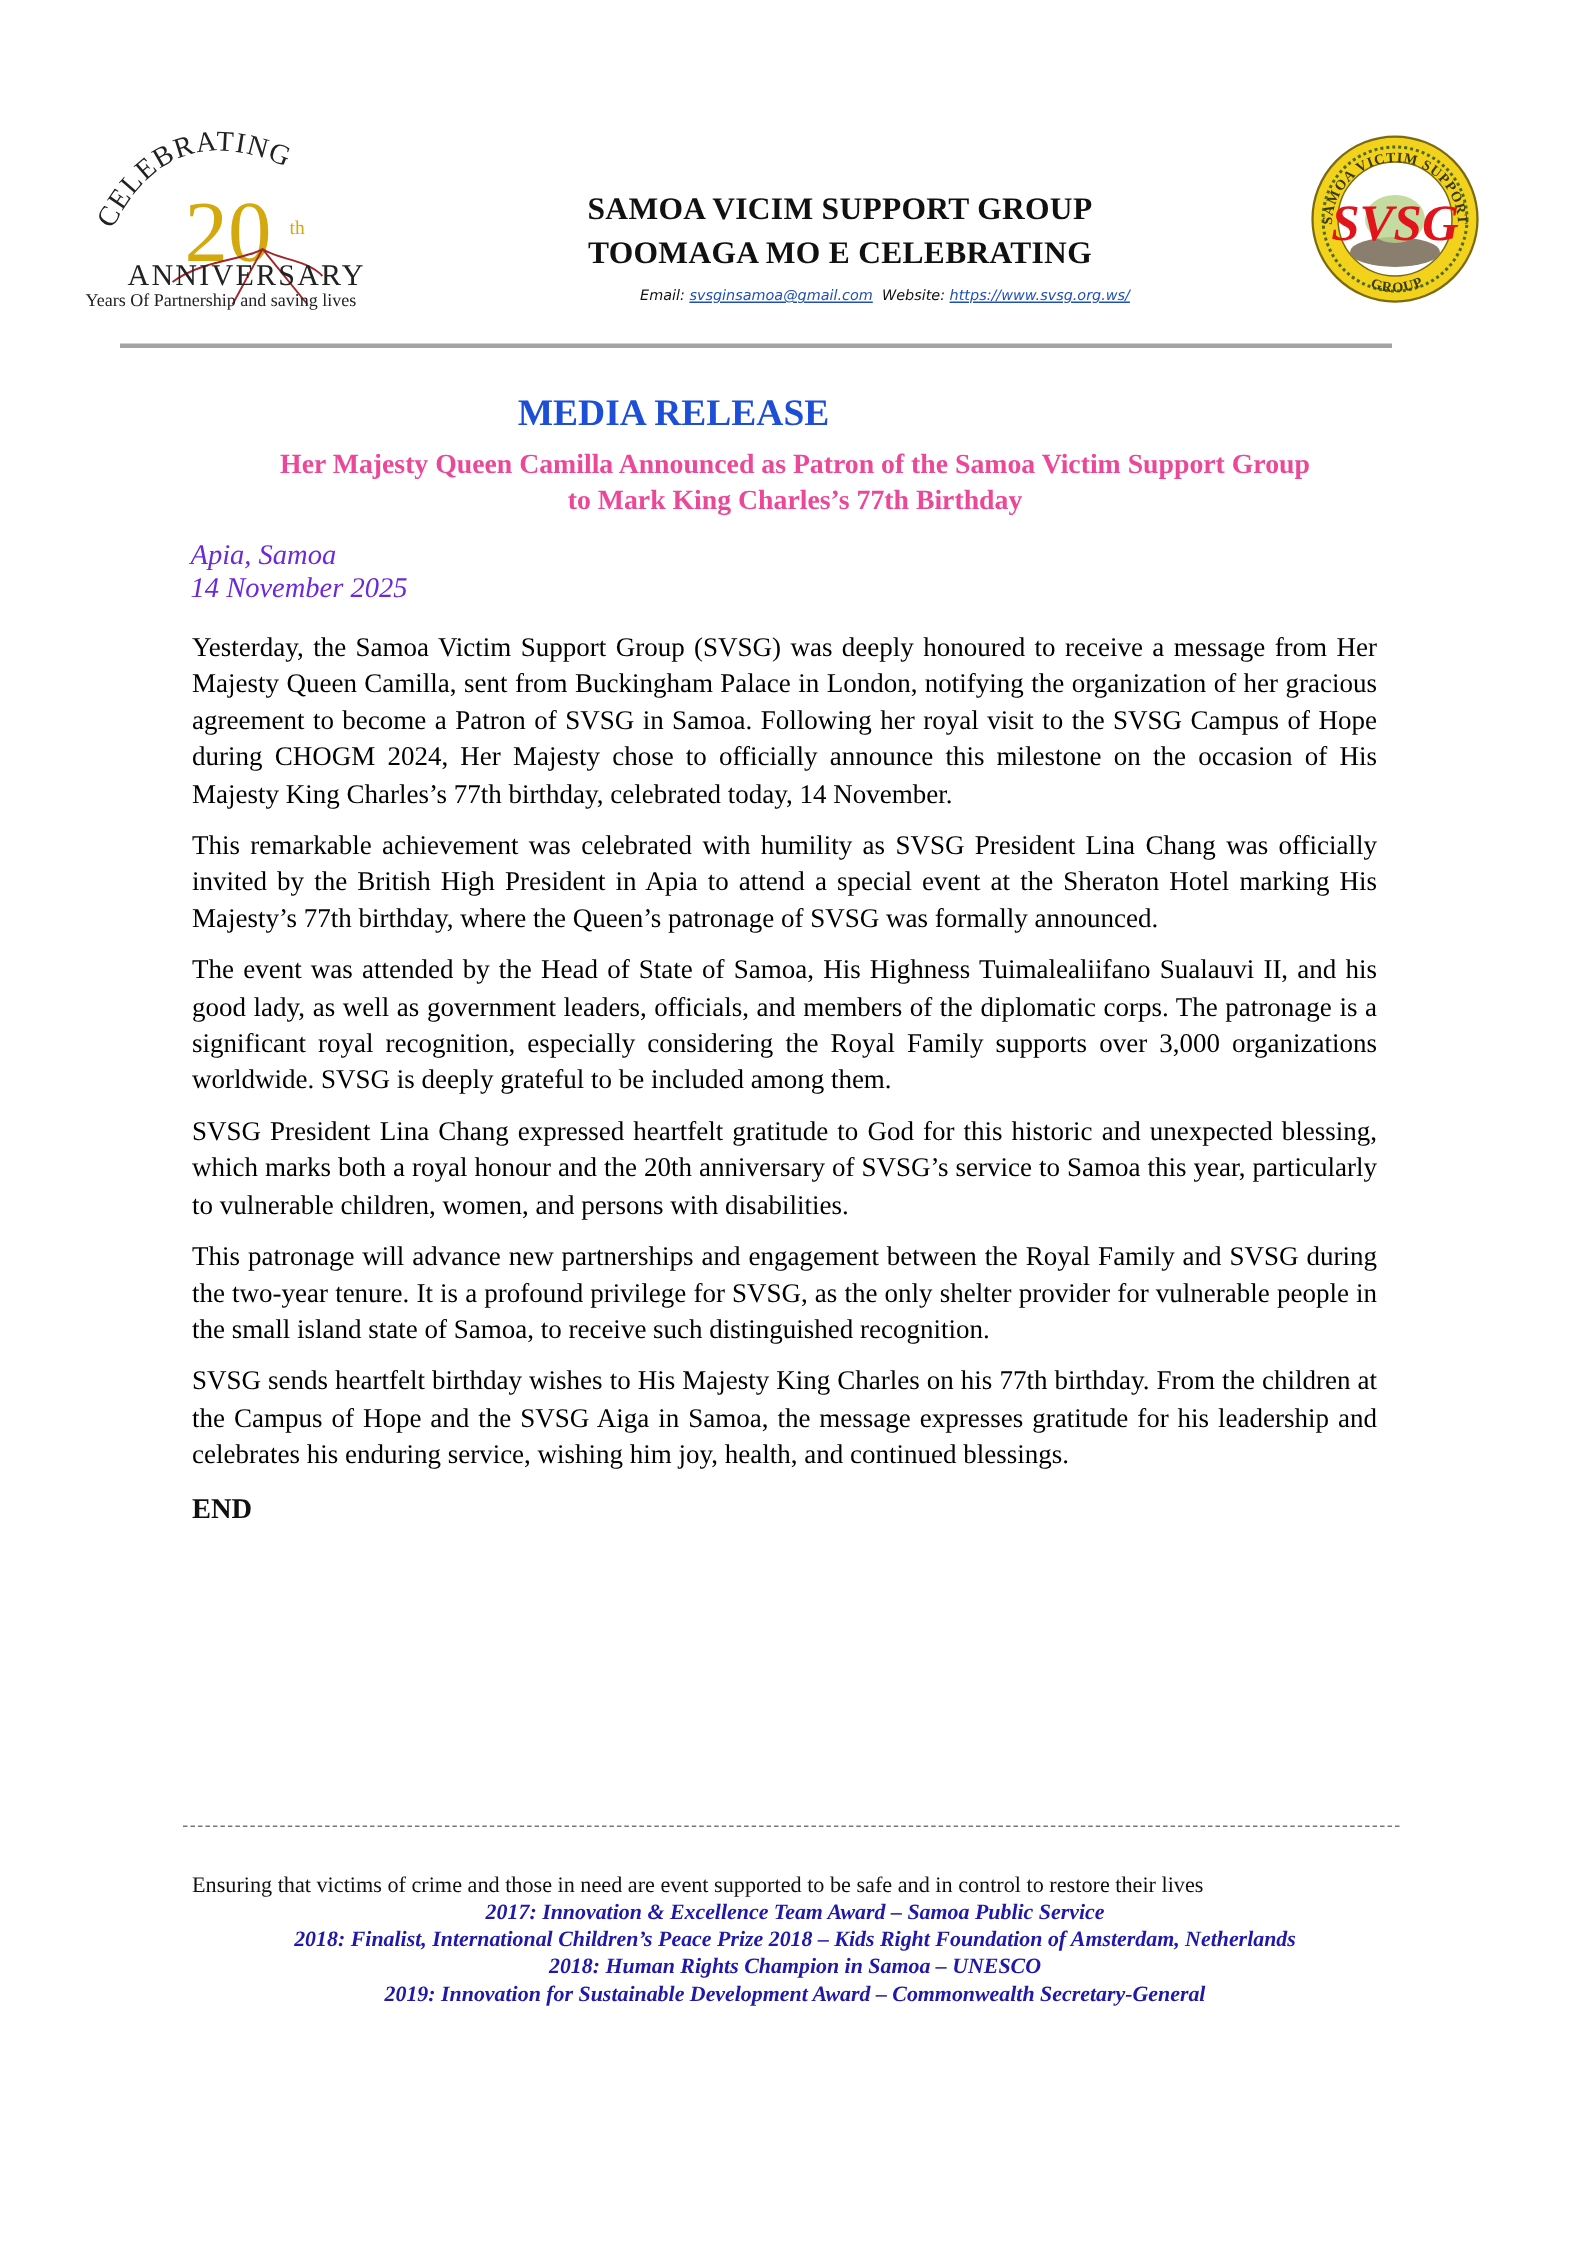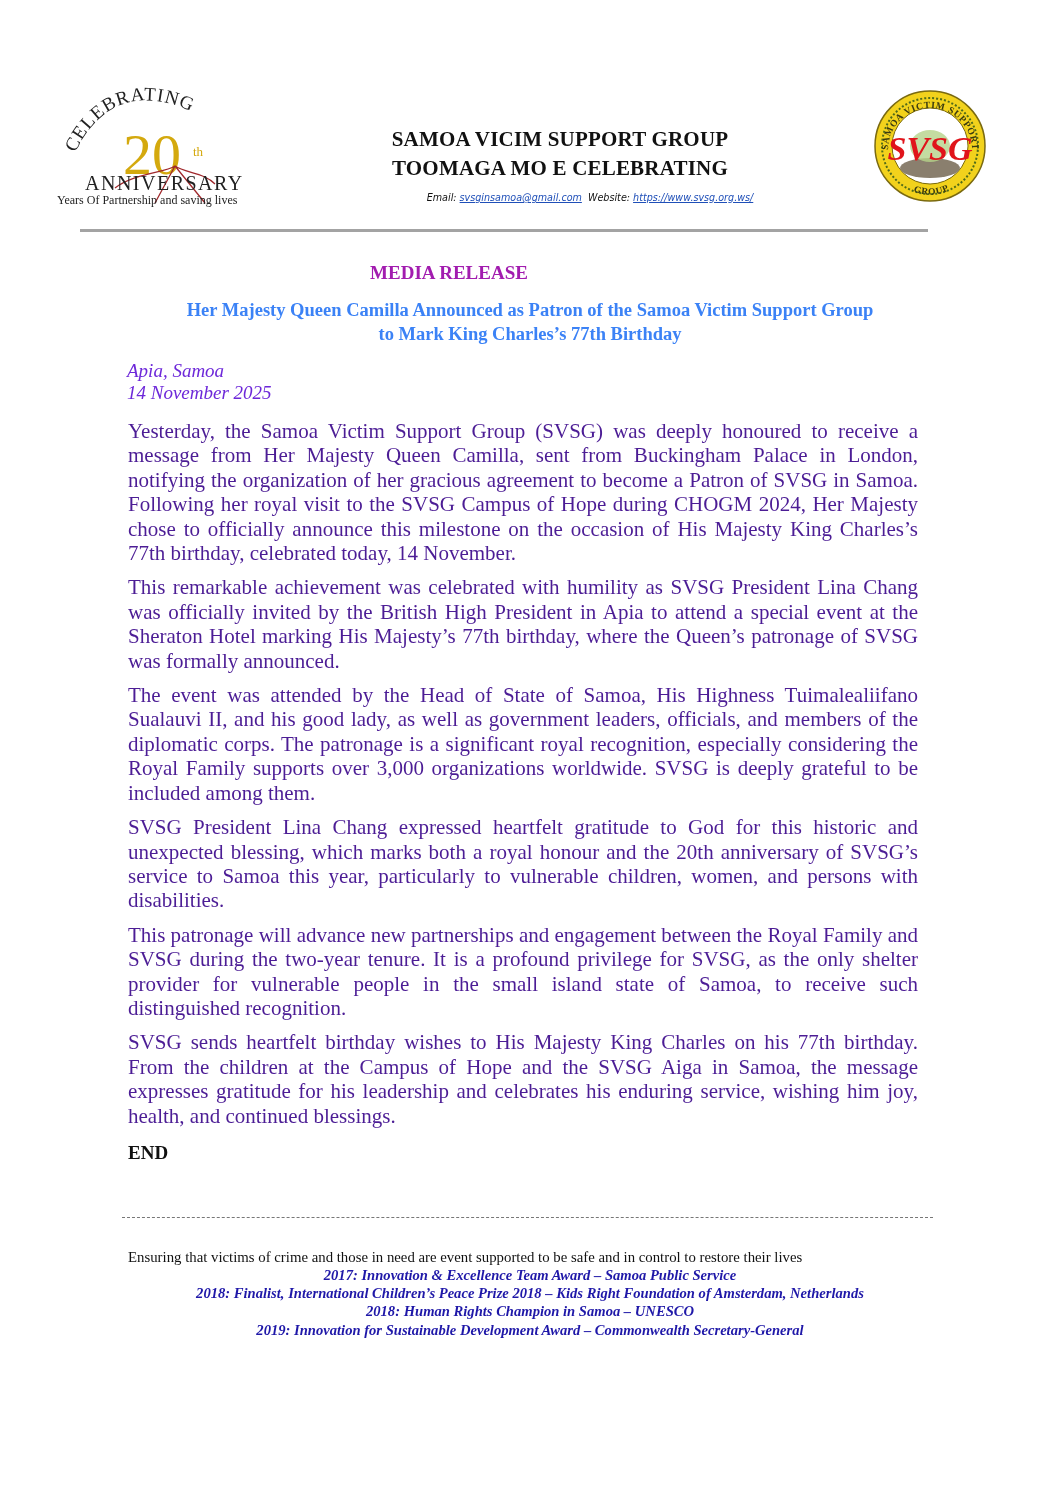--- a/index.html
+++ b/index.html
@@ -10,27 +10,27 @@
   .logo-left svg { width: 100%; height: 100%; }
   .org-titles { position: absolute; left: 300px; top: 125px; width: 520px; text-align: center; }
   .org-name { font-family: "Liberation Serif", serif; font-weight: bold; font-size: 21px; line-height: 29px; color: #111; letter-spacing: 0.2px; }
   .contact { position: absolute; left: 300px; top: 190px; width: 580px; text-align: center; font-family: "DejaVu Sans", sans-serif; font-style: italic; font-size: 9.6px; line-height: 16px; color: #111; }
   .contact a { color: #1f4fb8; text-decoration: underline; }
   .logo-right { position: absolute; left: 872px; top: 88px; width: 116px; height: 116px; }
   .logo-right svg { width: 100%; height: 100%; }
   .header-rule { position: absolute; left: 80px; top: 229px; width: 848px; height: 3px; background: #a3a3a3; }
 
   
-  .media-release { position: absolute; left: 0; width: 898px; top: 262px; text-align: center; color: #a21caf; font-weight: bold; font-size: 19px; }
-  .headline { position: absolute; left: 110px; width: 840px; top: 298px; text-align: center; font-weight: bold; font-size: 18.5px; line-height: 24px; color: #3b82f6; }
+  .media-release { position: absolute; left: 0; width: 898px; top: 262px; text-align: center; color: #1d4ed8; font-weight: bold; font-size: 25px; }
+  .headline { position: absolute; left: 110px; width: 840px; top: 298px; text-align: center; font-weight: bold; font-size: 18.5px; line-height: 24px; color: #ec4899; }
   .dateline { position: absolute; left: 127px; top: 360px; color: #6d28d9; font-style: italic; font-size: 19px; line-height: 22px; }
 
   
   .body { position: absolute; left: 128px; top: 419px; width: 802px; }
-  .body p { margin: 0 12px 10px 0; font-size: 21px; line-height: 24.4px; text-align: justify; color: #4c1d95; }
+  .body p { margin: 0 12px 10px 0; font-size: 18px; line-height: 24.4px; text-align: justify; color: #000000; }
   .end { font-weight: bold; font-size: 19px; margin-top: 14px; }
 
   
   .footer-rule { position: absolute; left: 122px; top: 1217px; width: 811px; height: 0; border-top: 1px dashed #777; }
   .tagline { position: absolute; left: 128px; top: 1249px; font-size: 14.8px; color: #111; }
   .awards { position: absolute; left: 120px; top: 1266px; width: 820px; text-align: center; }
   .award { color: #1f18a8; font-style: italic; font-weight: bold; font-size: 14.6px; line-height: 18.2px; }
 </style>
 </head>
 <body>

